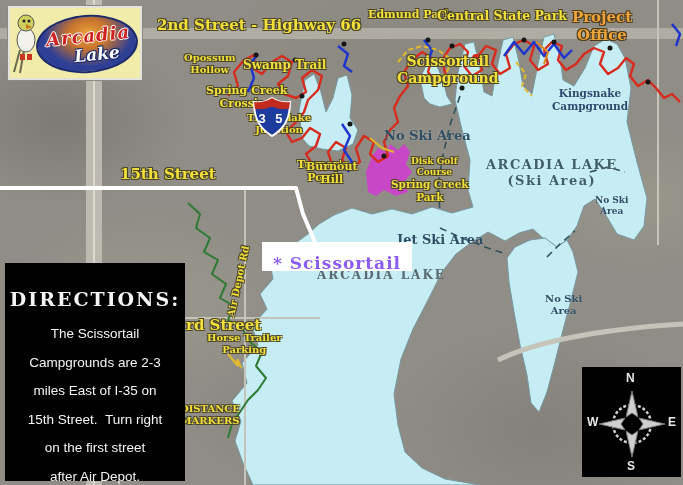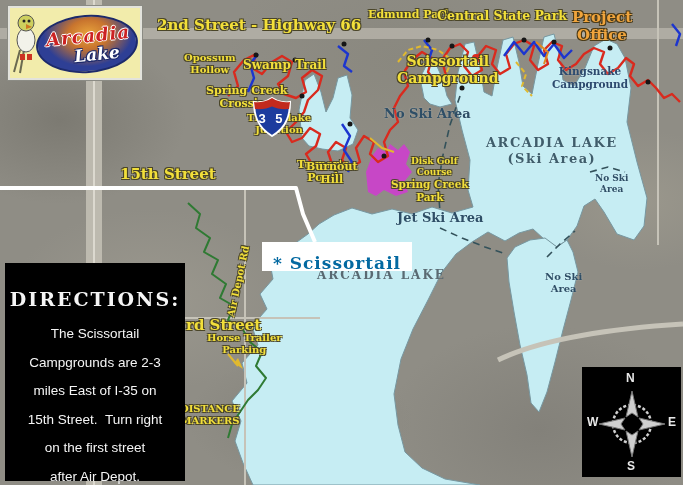--- a/index.html
+++ b/index.html
@@ -26,21 +26,21 @@
   .road{stroke:#c6c3b8;fill:none;}
   .route-white{stroke:var(--route-white);stroke-width:4;fill:none;stroke-linejoin:round;}
   .park-blob{fill:var(--park-highlight);opacity:.88;}
   .dot{fill:#161616;}
   .lbl{position:absolute;font-family:"DejaVu Serif",serif;font-weight:bold;
        white-space:pre-wrap;line-height:1.2;z-index:5;}
   .yellow{color:var(--label-yellow);
        text-shadow:1px 1px 0 #4a4528,-1px -1px 0 #4a4528,1px -1px 0 #4a4528,-1px 1px 0 #4a4528;}
   .orange{color:var(--office-orange);
        text-shadow:1px 1px 0 #4a3a18,-1px -1px 0 #4a3a18,1px -1px 0 #4a3a18,-1px 1px 0 #4a3a18;}
-  .navy{color:var(--label-navy);text-shadow:0 0 2px rgba(255,255,255,.35);}
+  .navy{color:var(--label-navy);text-shadow:0 0 2px rgba(255,255,255,.35);margin-top:22px;}
   .grayblue{color:#5a6a72;}
   .ctr{text-align:center;}
   
   .logo{position:absolute;left:8px;top:6px;width:130px;height:70px;background:var(--logo-yellow);
         border:2px solid #e3e3dc;box-shadow:0 0 0 1px #8b8b84;z-index:8;}
   .logo-oval{position:absolute;left:26px;top:7px;width:98px;height:54px;border-radius:50%;
         background:radial-gradient(ellipse at 52% 32%, #e8a43c 0%, #c8742e 28%, var(--logo-blue) 62%);
         border:2px solid #1d2a6b;transform:rotate(-4deg);}
   .logo-arcadia{position:absolute;left:30px;top:17px;width:96px;text-align:center;
         font-family:"DejaVu Serif",serif;font-style:italic;font-weight:bold;font-size:18px;
@@ -50,21 +50,21 @@
         font-family:"DejaVu Serif",serif;font-style:italic;font-weight:bold;font-size:17px;
         color:#fff;transform:rotate(-6deg);
         text-shadow:1px 1px 0 #1d2a6b,-1px -1px 0 #1d2a6b,1px -1px 0 #1d2a6b,-1px 1px 0 #1d2a6b;z-index:3;}
   
   .shield{position:absolute;left:252px;top:97px;width:40px;height:40px;z-index:6;}
   .shield-num{position:absolute;left:0;top:14px;width:40px;text-align:center;color:#fff;
         font-weight:bold;font-size:13px;letter-spacing:3px;font-family:"Liberation Sans",sans-serif;}
   
   .sciss-box{position:absolute;left:262px;top:242px;width:150px;height:29px;background:#fff;
         z-index:7;display:flex;align-items:center;justify-content:center;}
-  .sciss-text{font-family:"DejaVu Serif",serif;font-weight:bold;font-size:17px;color:#0369a1;
+  .sciss-text{font-family:"DejaVu Serif",serif;font-weight:bold;font-size:17px;color:#8b5cf6;
         letter-spacing:1px;margin-top:12px;}
   
   .dir-box{position:absolute;left:5px;top:263px;width:180px;height:218px;background:var(--box-black);
         z-index:10;color:#f5f5f5;text-align:center;}
   .dir-title{margin-top:25px;font-family:"DejaVu Serif",serif;font-weight:bold;font-size:19px;
         letter-spacing:2px;}
   .dir-body{margin-top:10px;font-family:"Liberation Sans",sans-serif;font-size:13.5px;
         line-height:2.12;white-space:pre-wrap;}
   
   .compass{position:absolute;left:582px;top:367px;width:99px;height:110px;background:var(--box-black);z-index:10;}

